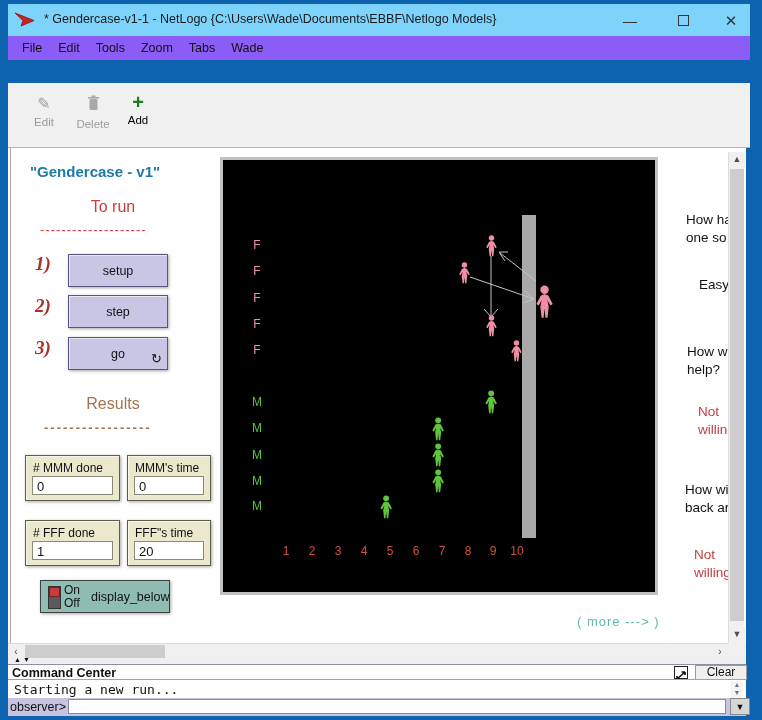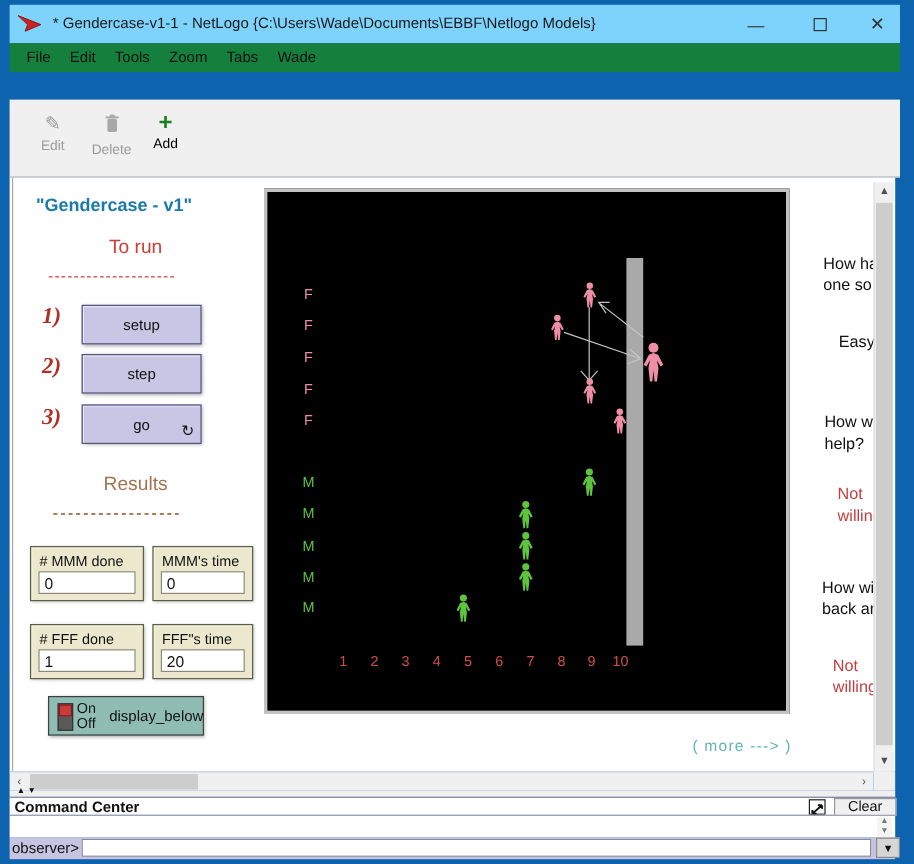--- a/index.html
+++ b/index.html
@@ -11,21 +11,21 @@
   #titlebar{left:8px;top:4px;width:742px;height:32px;background:#7dd3fc;}
   #nl-icon{left:6px;top:8px;width:22px;height:17px;}
   #title-text{left:36px;top:8px;font-size:12.5px;color:#1a1a1a;white-space:nowrap;}
   .winbtn{top:6px;width:30px;height:22px;text-align:center;color:#333;font-size:14px;line-height:22px;}
   #btn-min{left:607px;}
   #btn-max{left:660px;}
   #btn-close{left:708px;font-size:15px;}
   #btn-max .sq{display:inline-block;width:11px;height:11px;border:1px solid #333;margin-top:5px;}
 
   
-  #menubar{left:8px;top:36px;width:742px;height:24px;background:#15803d;display:flex;align-items:center;padding-left:6px;}
+  #menubar{left:8px;top:36px;width:742px;height:24px;background:#8b5cf6;display:flex;align-items:center;padding-left:6px;}
   .menu-item{font-size:12.5px;color:#111;padding:3px 8px;}
 
   
   #tabstrip{left:8px;top:60px;width:742px;height:23px;background:#f0f0f0;border-bottom:1px solid #c9c9c9;display:flex;align-items:flex-end;padding-left:2px;}
   .tab{font-size:12.5px;color:#111;border:1px solid #ababab;border-bottom:none;background:#e4e4e4;padding:3px 10px 4px 10px;margin-right:1px;}
   .tab.active{background:#ffffff;padding-top:5px;position:relative;top:1px;}
 
   
   #toolbar{left:8px;top:83px;width:742px;height:65px;background:#f0f0f0;border-bottom:1px solid #b5b5b5;}
   .tool{position:absolute;text-align:center;}
@@ -339,20 +339,21 @@
   <div id="cc-header" class="abs">
     <div id="cc-title">Command Center</div>
     <div id="cc-expand">
       <svg width="12" height="11" viewBox="0 0 12 11">
           <path d="M2 9 L10 2 M10 2 L6.5 2 M10 2 L10 5 M2 9 L5.5 9 M2 9 L2 6" stroke="#111" stroke-width="1.6" fill="none"></path>
         </svg>
     </div>
     <div id="cc-clear">Clear</div>
   </div>
   <div id="cc-output" class="abs">
+    <div id="cc-output-text">Starting a new run...</div>
     <div id="cc-mini-scroll">▲<br>▼</div>
   </div>
   <div id="cc-prompt-row" class="abs">
     <div id="cc-prompt">observer&gt;</div>
     <input id="cc-input" value="" style="">
     <div id="cc-dropdown">▼</div>
   </div>
 
 </div>
 

